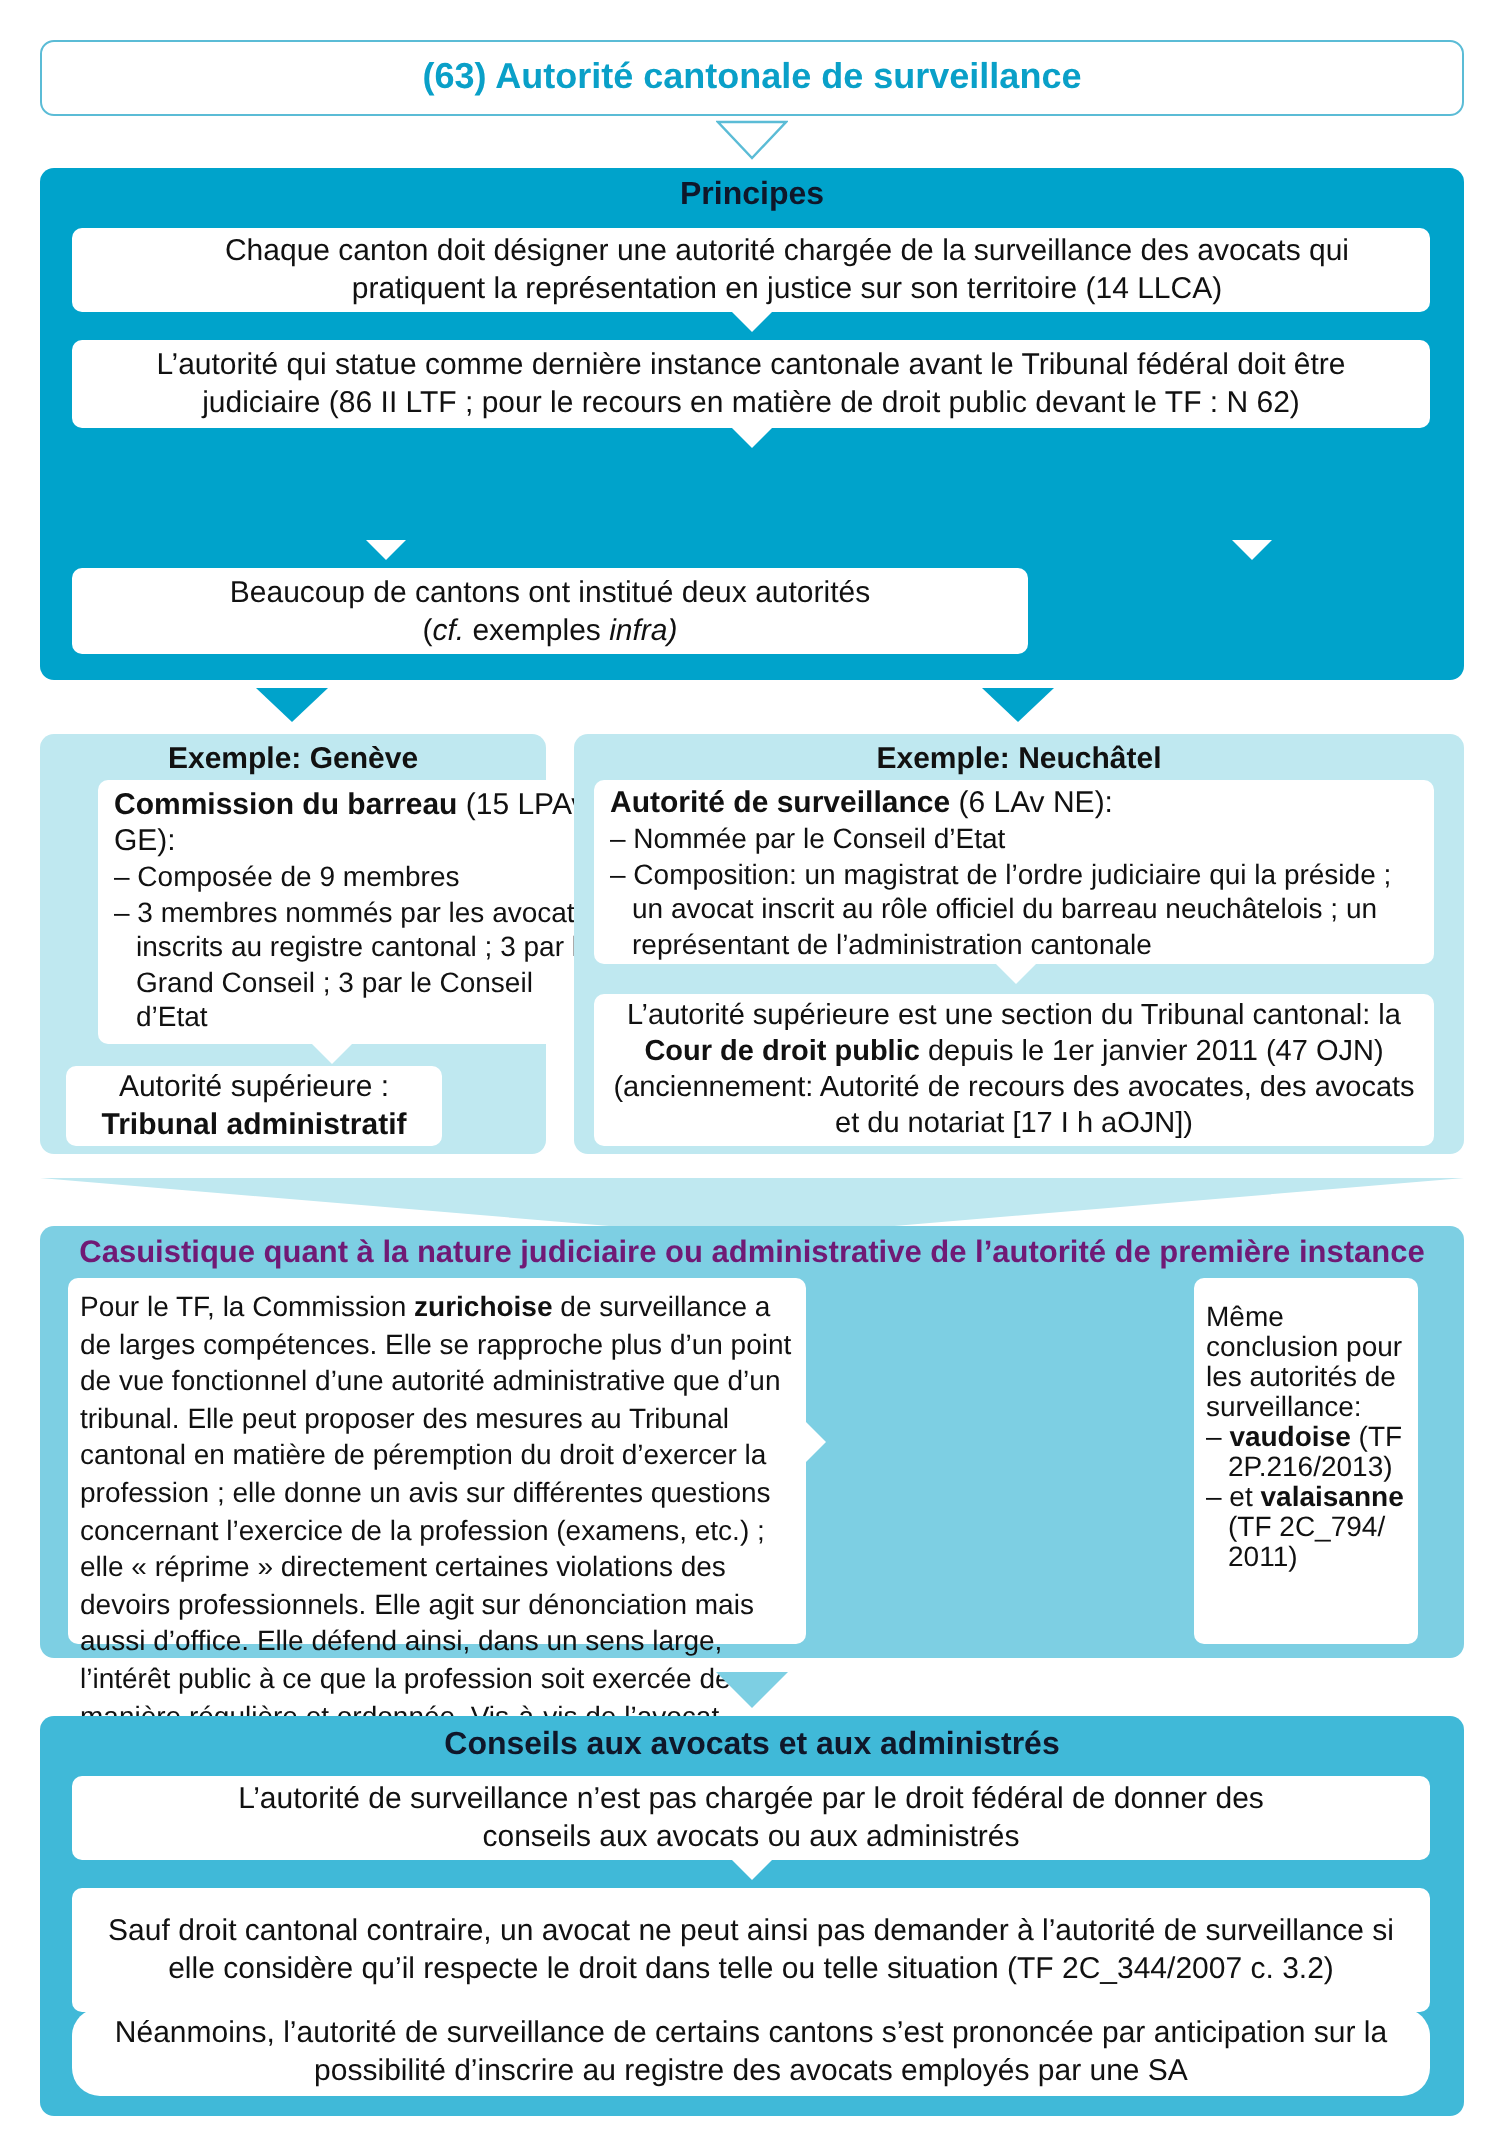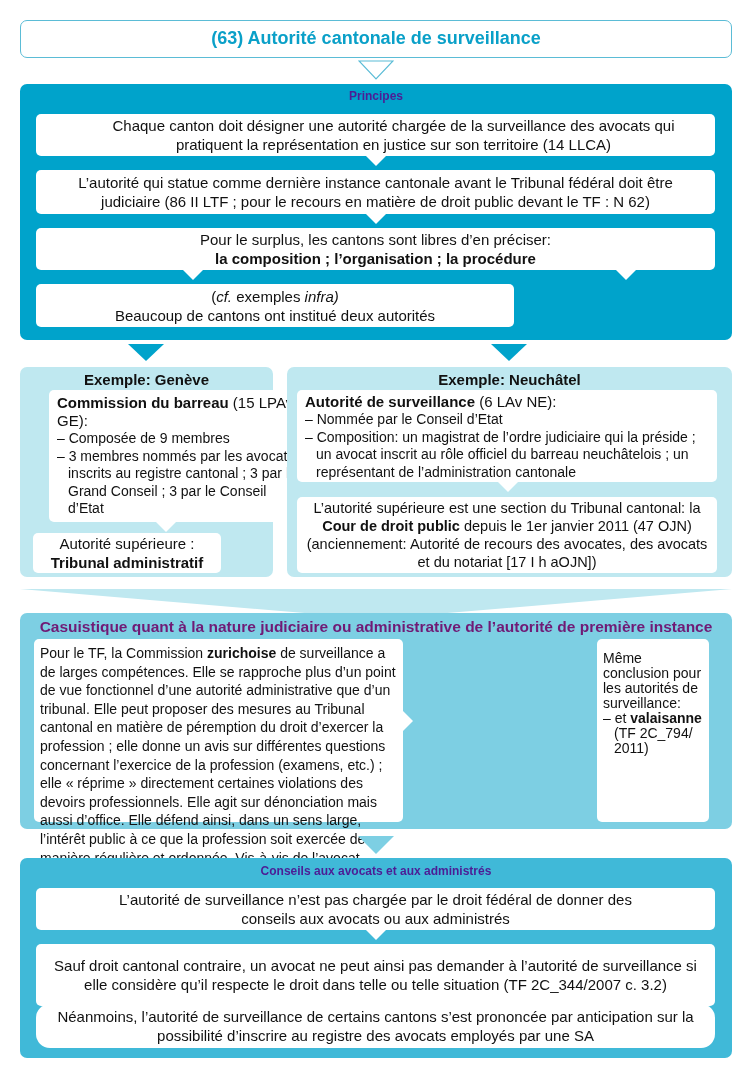--- a/index.html
+++ b/index.html
@@ -4,21 +4,21 @@
 <style>
   html, body { margin:0; padding:0; background:#ffffff; }
   body { width:752px; height:1076px; position:relative; overflow:hidden;
          font-family: "Liberation Sans", sans-serif; color:#111; }
   .abs { position:absolute; box-sizing:border-box; }
   .title-box { left:20px; top:20px; width:712px; height:38px; border:1.5px solid #5bbcd6; border-radius:7px;
                background:#fff; text-align:center; line-height:35px; font-weight:bold; font-size:18px; color:#0aa0c8; }
   .tri-outline { left:358px; top:60px; }
   .panel { border-radius:7px; }
   .p-principes { left:20px; top:84px; width:712px; height:256px; background:#00a3cb; }
-  .p-head { position:absolute; left:0; right:0; text-align:center; color:#4c1d95; font-weight:bold; font-size:12px; }
+  .p-head { position:absolute; left:0; right:0; text-align:center; color:#0f172a; font-weight:bold; font-size:16px; }
   .wbox { position:absolute; background:#fff; border-radius:5px; text-align:center; font-size:15px; line-height:19px;
           box-sizing:border-box; display:flex; flex-direction:column; justify-content:center; }
   .down { position:absolute; width:0; height:0; border-left:10px solid transparent; border-right:10px solid transparent; border-top:10px solid #fff; }
   .bigdown { position:absolute; width:0; height:0; border-left:18px solid transparent; border-right:18px solid transparent; border-top:17px solid #00a3cb; }
   .p-light { background:#bfe8f0; }
   .ex-head { position:absolute; left:0; right:0; text-align:center; font-weight:bold; font-size:15px; color:#111; }
   .ltxt { text-align:left; font-size:14px; line-height:17.5px; padding:4px 8px; justify-content:flex-start; }
   .dash { padding-left:11px; text-indent:-11px; }
   .p-casu { left:20px; top:613px; width:712px; height:216px; background:#7dcfe3; }
   .p-conseils { left:20px; top:858px; width:712px; height:200px; background:#40b9d8; }
@@ -35,29 +35,25 @@
 <div class="abs panel p-principes">
   <div class="p-head" style="top:5px;">Principes</div>
   <div class="wbox" style="left:16px; top:30px; width:679px; height:42px;padding-left:36px;">
     <span style="padding:0 40px;">Chaque canton doit désigner une autorité chargée de la surveillance des avocats qui pratiquent la représentation en justice sur son territoire (14 LLCA)</span>
   </div>
   <div class="down" style="left:346px; top:72px;"></div>
   <div class="wbox" style="left:16px; top:86px; width:679px; height:44px;">
     <span style="padding:0 20px;">L’autorité qui statue comme dernière instance cantonale avant le Tribunal fédéral doit être judiciaire (86 II LTF ; pour le recours en matière de droit public devant le TF : N 62)</span>
   </div>
   <div class="down" style="left:346px; top:130px;"></div>
-  <div class="wbox" style="left:16px; top:144px; width:679px; height:42px;">
-    <span>Pour le surplus, les cantons sont libres d’en préciser:</span>
-    <b>la composition ; l’organisation ; la procédure</b>
-  </div>
   <div class="down" style="left:163px; top:186px;"></div>
   <div class="down" style="left:596px; top:186px;"></div>
   <div class="wbox" style="left:16px; top:200px; width:478px; height:43px;">
+    <span>Beaucoup de cantons ont institué deux autorités</span>
     <span><span>(</span><i>cf.</i><span> exemples </span><i>infra)</i></span>
-    <span>Beaucoup de cantons ont institué deux autorités</span>
   </div>
 </div>
 <div class="bigdown" style="left:128px; top:344px;"></div>
 <div class="bigdown" style="left:491px; top:344px;"></div>
 
 <div class="abs panel p-light" style="left:20px; top:367px; width:253px; height:210px;">
   <div class="ex-head" style="top:4px;">Exemple: Genève</div>
   <div class="wbox ltxt" style="left:13px; top:23px; width:258px; height:132px;margin-left:16px;">
     <div style="font-size:15px; line-height:18px;"><b>Commission du barreau</b><span> (15 LPAv GE):</span></div>
     <div class="dash">– Composée de 9 membres</div>
@@ -92,20 +88,21 @@
   <div class="wbox ltxt" style="left:14px; top:26px; width:369px; height:183px; font-size:14px; line-height:18.6px; padding:5px 6px;">
     <span><span>Pour le TF, la Commission </span><b>zurichoise</b><span> de surveillance a de larges compétences. Elle se rapproche plus d’un point de vue fonctionnel d’une autorité administrative que d’un tribunal. Elle peut proposer des mesures au Tribunal cantonal en matière de péremption du droit d’exercer la profession ; elle donne un avis sur différentes questions concernant l’exercice de la profession (examens, etc.) ; elle « réprime » directement certaines violations des devoirs professionnels. Elle agit sur dénonciation mais aussi d’office. Elle défend ainsi, dans un sens large, l’intérêt public à ce que la profession soit exercée de manière régulière et ordonnée. Vis-à-vis de l’avocat qu’elle sanctionne dans ce but, elle a donc la position d’une partie adverse et non d’un « juste médiateur » (ATF 126 I 228, JdT 2003 I 101)</span></span>
   </div>
   <svg class="abs" style="left:383px; top:98px;" width="10" height="20">
     <polygon points="0,0 10,10 0,20" fill="#fff"></polygon>
   </svg>
 
 </div>
 <div class="abs wbox ltxt" style="left:597px; top:639px; width:112px; height:183px; font-size:14px; line-height:15px; padding:12px 6px;">
   <div>Même conclusion pour les autorités de surveillance:</div>
+  <div class="dash"><span>– </span><b>vaudoise</b><span> (TF 2P.216/2013)</span></div>
   <div class="dash"><span>– et </span><b>valaisanne</b><span> (TF 2C_794/ 2011)</span></div>
 </div>
 
 <svg class="abs" style="left:358px; top:836px;" width="36" height="20">
   <polygon points="0,0 36,0 18,18" fill="#7dcfe3"></polygon>
 </svg>
 
 <div class="abs panel p-conseils">
   <div class="p-head" style="top:6px;">Conseils aux avocats et aux administrés</div>
   <div class="wbox" style="left:16px; top:30px; width:679px; height:42px;">

